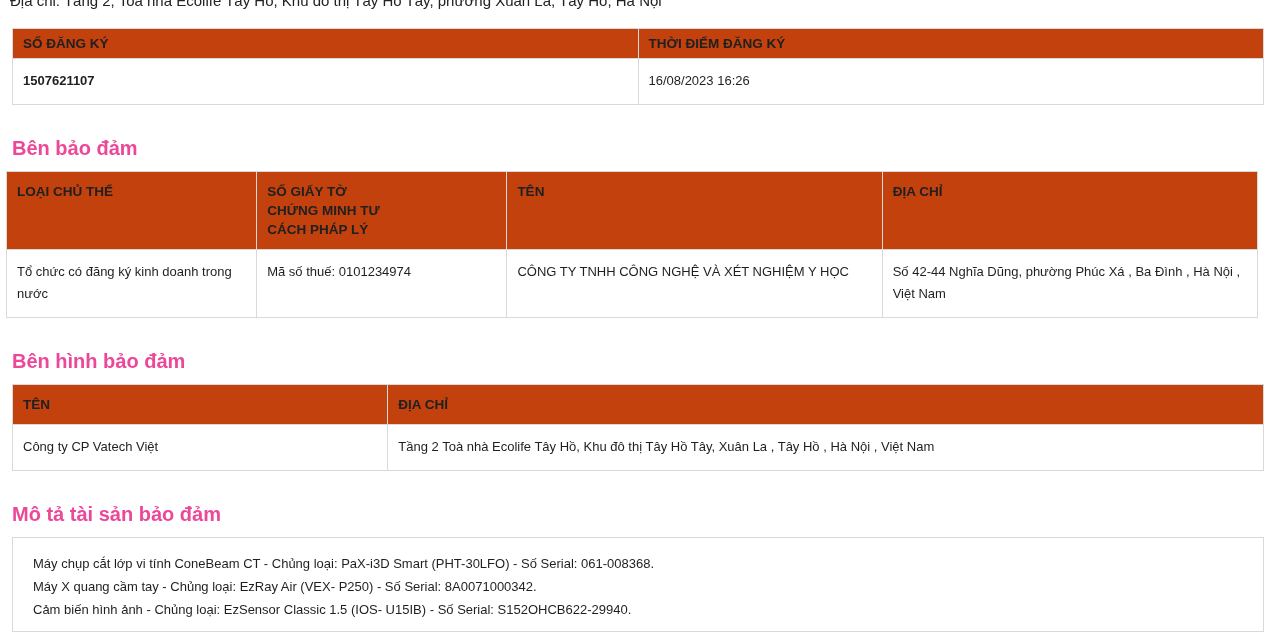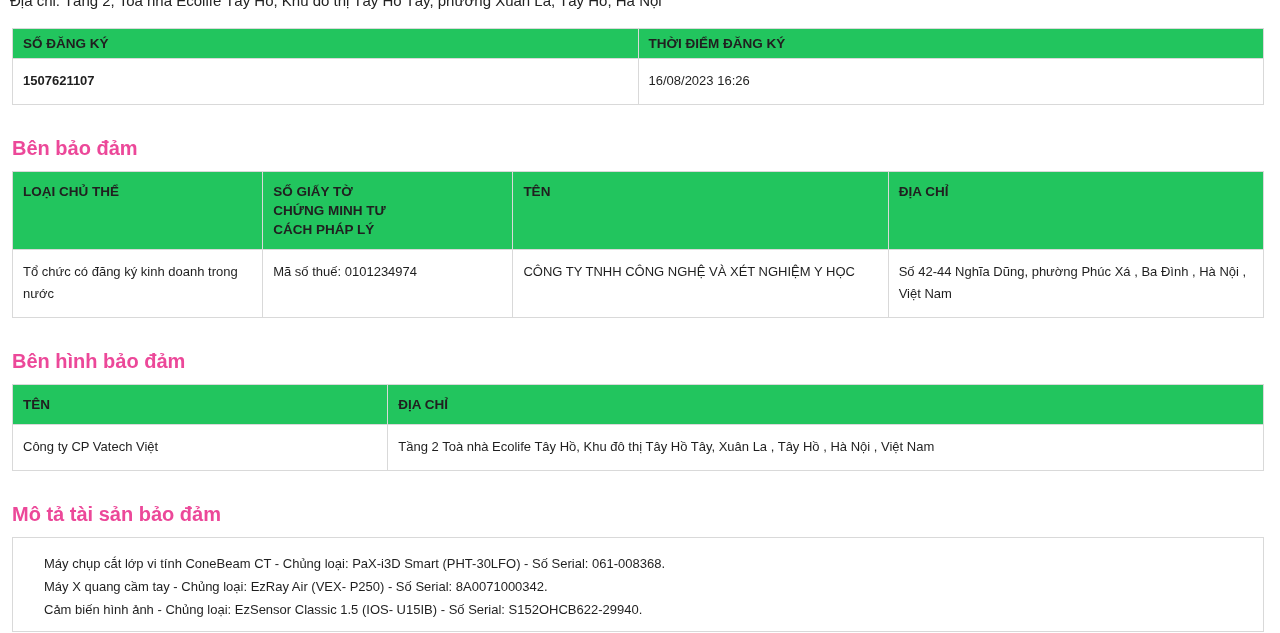--- a/index.html
+++ b/index.html
@@ -26,44 +26,44 @@
   }
   .doc-table th, .doc-table td {
     border: 1px solid #d9d9d9;
     text-align: left;
     vertical-align: top;
     font-size: 13px;
     line-height: 22px;
     overflow: hidden;
   }
   .doc-table th {
-    background: #22c55e;
+    background: #c2410c;
     font-weight: 700;
     font-size: 13.5px;
     line-height: 19px;
     color: #202020;
     padding: 5px 10px;
   }
   .doc-table td { padding: 11px 10px 12px; }
   .t2 th { padding: 10px 10px; }
   .t3 th { padding: 10px 10px; }
   .prewrap { white-space: pre-line; }
   .bold-val { font-weight: 700; }
   .section-heading {
     margin: 32px 0 12px 12px;
     font-size: 20px;
     line-height: 22px;
     font-weight: 700;
     color: #ec4899;
   }
-  .t2 { margin-top: 12px; }
+  .t2 { margin-top: 12px; margin-left: 6px; }
   .t3 { margin-top: 12px; }
   .t4 { margin-top: 12px; }
   .t4 td { padding: 14px 20px 10px; line-height: 23px; }
-  .asset-line { display: block; margin-left: 11px; }
+  .asset-line { display: block; }
 </style>
 </head>
 <body>
 
 <div class="top-line">Địa chỉ: Tầng 2, Toà nhà Ecolife Tây Hồ, Khu đô thị Tây Hồ Tây, phường Xuân La, Tây Hồ, Hà Nội</div>
 
 <table class="doc-table t1">
   <colgroup>
       <col style="width:50%">
       <col style="width:50%">

